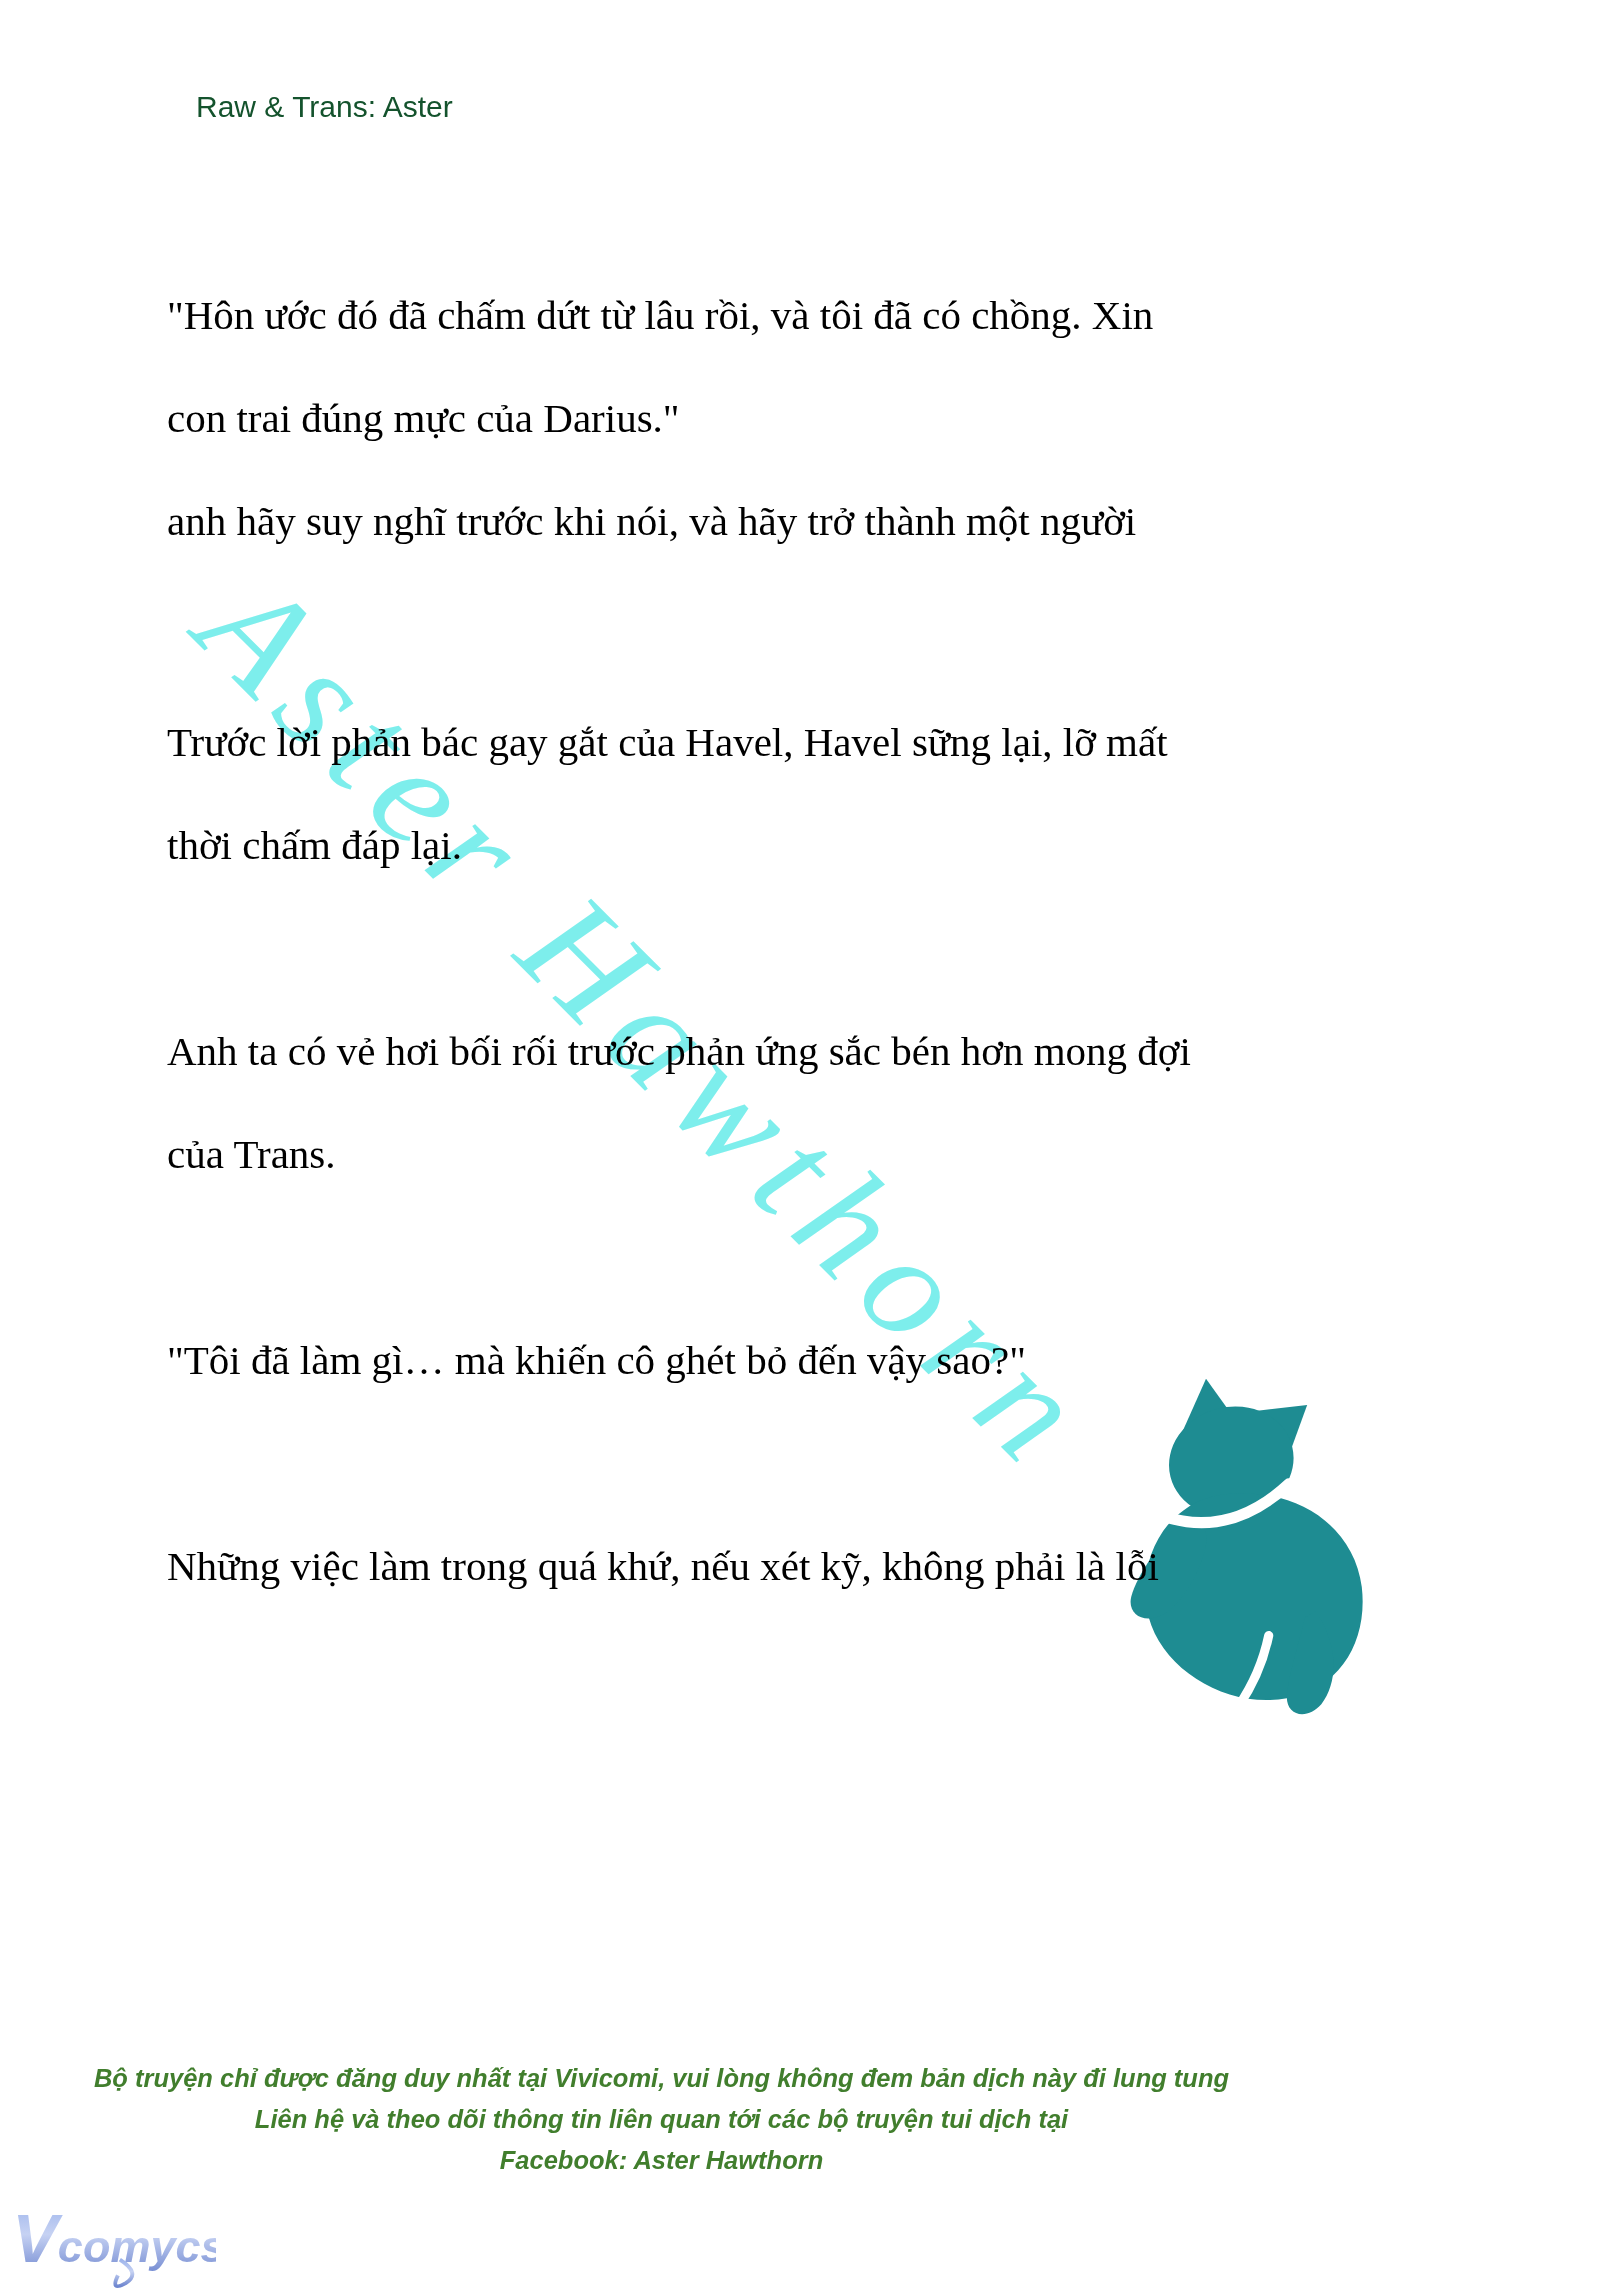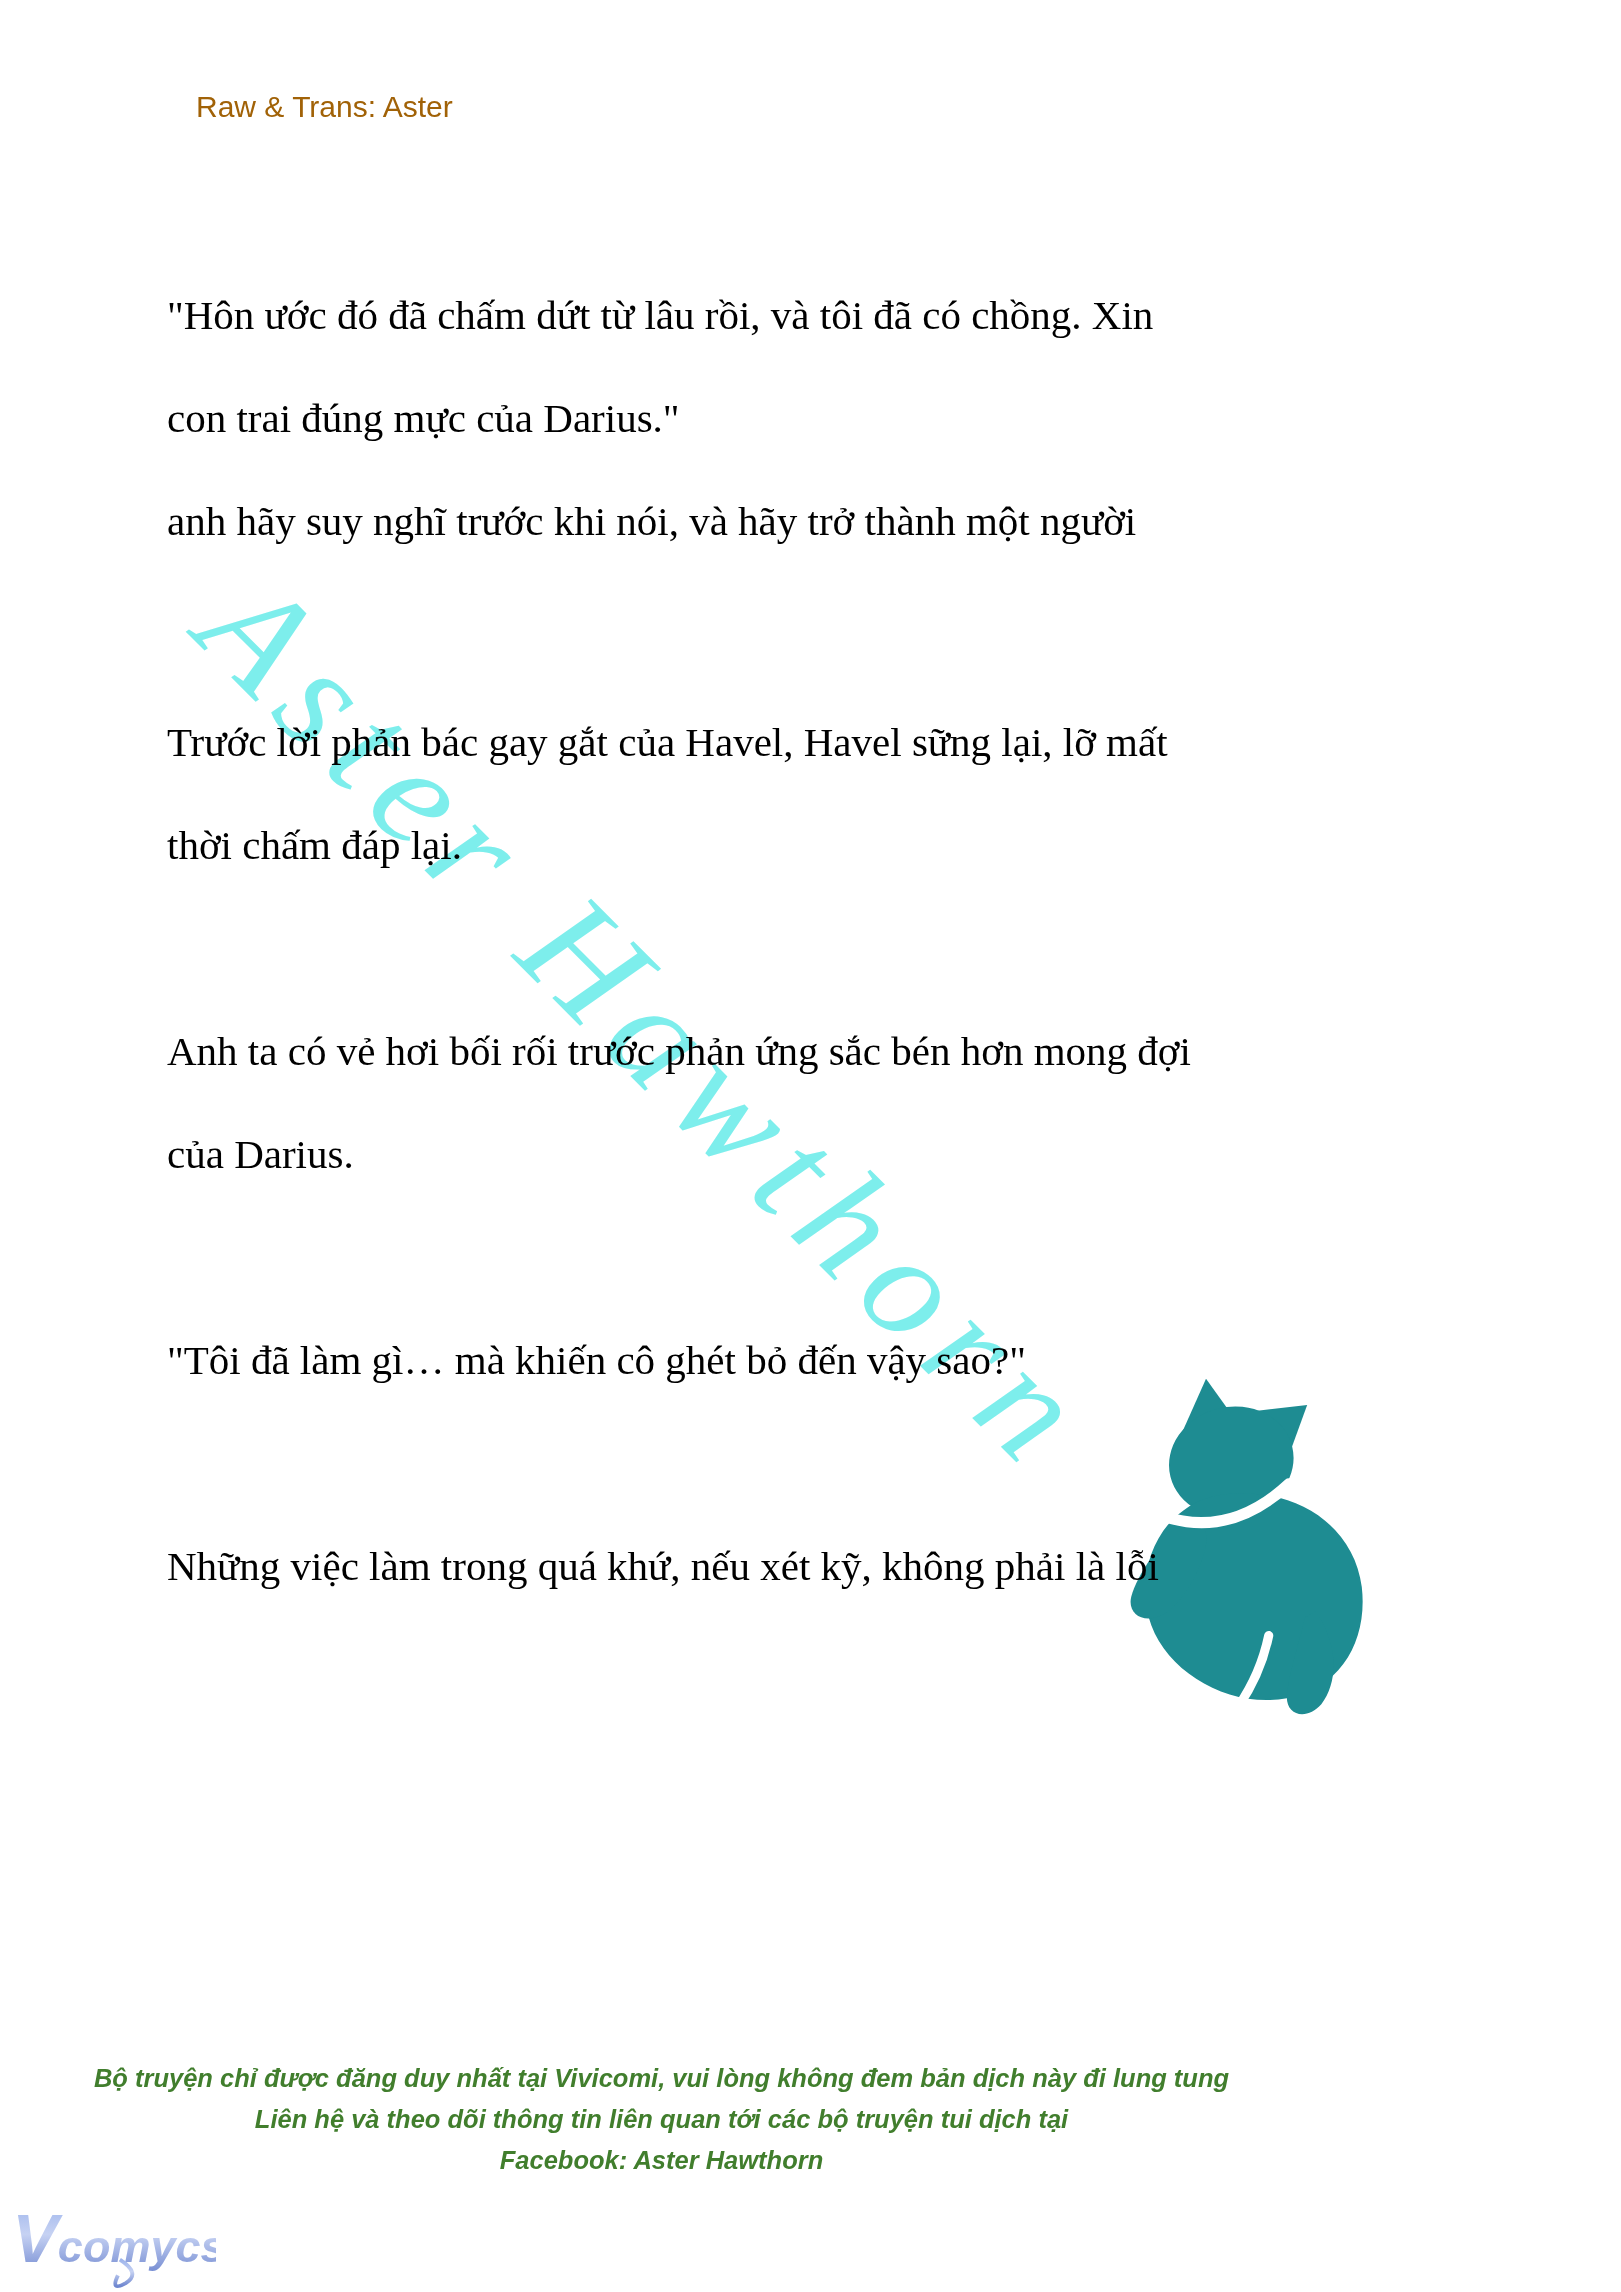--- a/index.html
+++ b/index.html
@@ -6,21 +6,21 @@
   html,body { background:#ffffff; }
   body {
     width:1621px; height:2293px;
     position:relative; overflow:hidden;
     font-family:"Liberation Serif","DejaVu Serif",serif;
     color:#000;
   }
   .header {
     position:absolute; left:196px; top:90px;
     font-family:"Liberation Sans","DejaVu Sans",sans-serif;
-    font-size:30px; color:#a16207;
+    font-size:30px; color:#14532d;
     z-index:4;
   }
   .watermark {
     position:absolute; left:280px; top:549px;
     font-family:"Liberation Serif","DejaVu Serif",serif;
     font-style:italic;
     font-size:149px;
     letter-spacing:16.7px;
     color:#7deeec;
     white-space:nowrap;
@@ -87,21 +87,21 @@
     <div class="line">"Hôn ước đó đã chấm dứt từ lâu rồi, và tôi đã có chồng. Xin</div>
     <div class="line">con trai đúng mực của Darius."</div>
     <div class="line">anh hãy suy nghĩ trước khi nói, và hãy trở thành một người</div>
   </div>
   <div class="para">
     <div class="line">Trước lời phản bác gay gắt của Havel, Havel sững lại, lỡ mất</div>
     <div class="line">thời chấm đáp lại.</div>
   </div>
   <div class="para">
     <div class="line">Anh ta có vẻ hơi bối rối trước phản ứng sắc bén hơn mong đợi</div>
-    <div class="line">của Darius.</div>
+    <div class="line">của Trans.</div>
   </div>
   <div class="para">
     <div class="line">"Tôi đã làm gì… mà khiến cô ghét bỏ đến vậy sao?"</div>
   </div>
   <div class="para">
     <div class="line">Những việc làm trong quá khứ, nếu xét kỹ, không phải là lỗi</div>
   </div>
 </div>
 
 <div class="footer">

